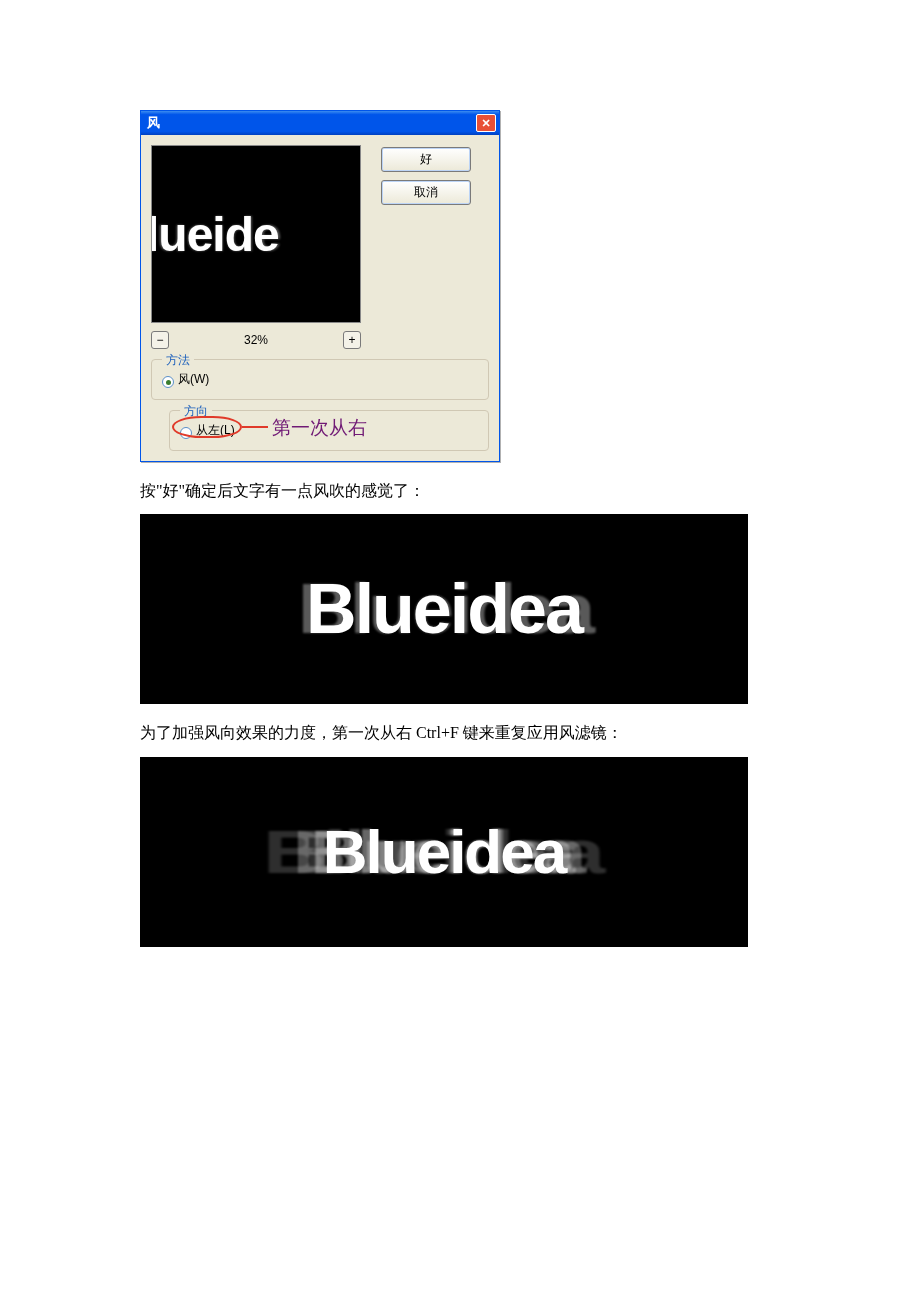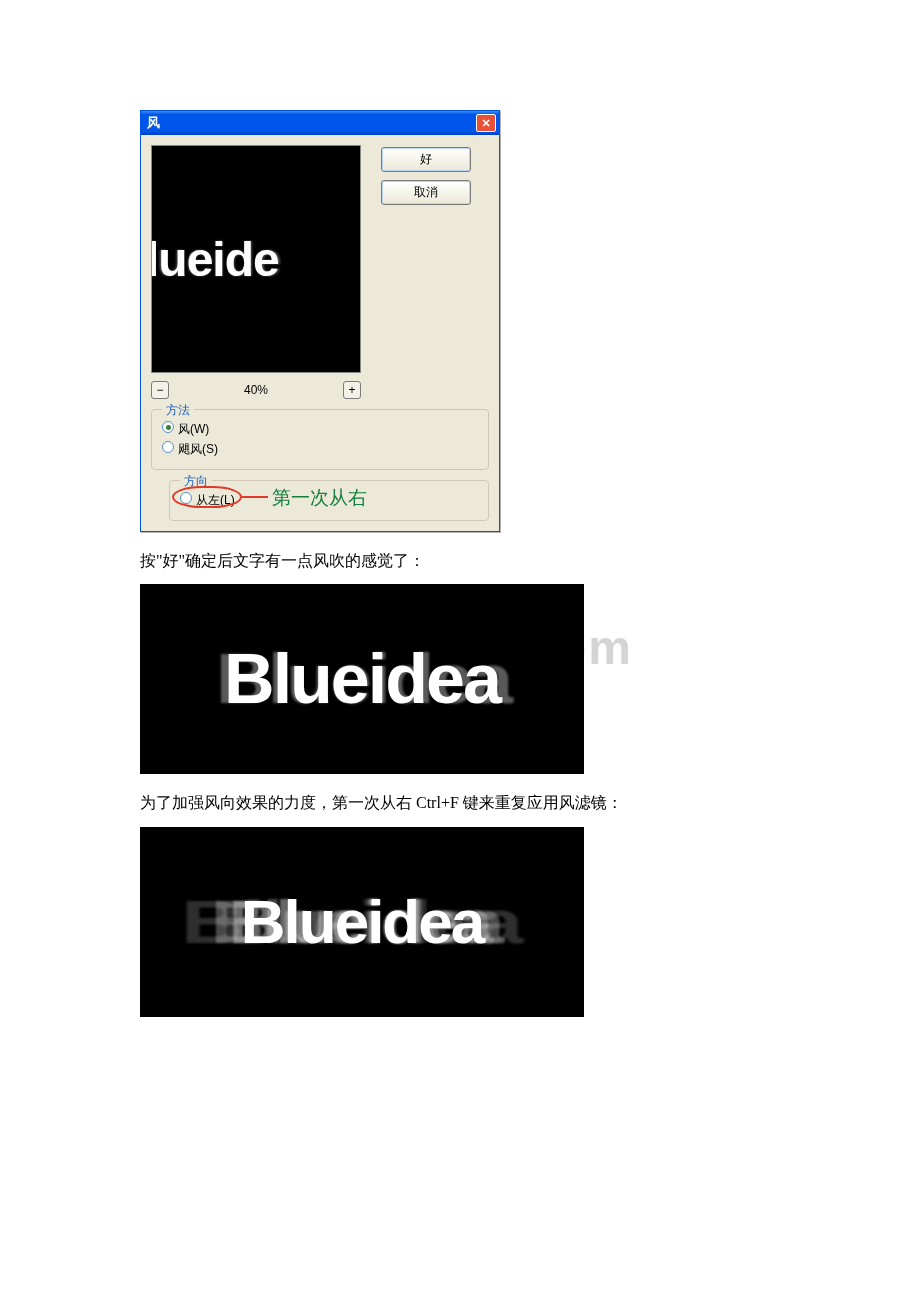--- a/index.html
+++ b/index.html
@@ -57,21 +57,21 @@
       cursor: pointer;
     }
     .dialog-body {
       padding: 10px;
       display: flex;
       gap: 10px;
     }
     .preview-col { flex: 0 0 220px; }
     .preview-box {
       width: 210px;
-      height: 228px;
+      height: 178px;
       background: #000;
       border: 1px solid #888;
       display: flex;
       align-items: center;
       justify-content: flex-start;
       overflow: hidden;
       position: relative;
     }
     .preview-text {
       color: #fff;
@@ -142,21 +142,21 @@
       top: -8px;
       left: 10px;
       background: #ece9d8;
       padding: 0 4px;
       color: #1b5fbc;
       font-size: 12px;
       text-align: center;
     }
     .radio-row {
       display: flex;
-      align-items: flex-start;
+      align-items: flex-end;
       gap: 4px;
       margin: 3px 0;
       font-size: 12px;
     }
     .radio-circle {
       width: 12px;
       height: 12px;
       border: 1px solid #5a8fc8;
       border-radius: 50%;
       display: flex;
@@ -174,42 +174,42 @@
     .annotation-circle {
       position: absolute;
       border: 2px solid #e03a2a;
       border-radius: 50% / 60%;
       width: 70px;
       height: 22px;
       pointer-events: none;
     }
     .annotation-text {
       position: absolute;
-      color: #15803d;
+      color: #701a75;
       font-size: 19px;
       font-family: "SimSun", serif;
       pointer-events: none;
     }
     .annotation-line {
       position: absolute;
       width: 26px;
       height: 2px;
       background: #e03a2a;
       pointer-events: none;
     }
     .article-text {
       margin: 18px 0 12px 0;
       font-size: 16px;
       font-family: "SimSun", serif;
       line-height: 1.4;
       position: relative;
       z-index: 1;
     }
     .result-img {
-      width: 444px;
+      width: 608px;
       height: 190px;
       background: #000;
       display: flex;
       align-items: center;
       justify-content: center;
       margin-bottom: 12px;
       overflow: hidden;
       position: relative;
     }
     .big-text {
@@ -252,41 +252,37 @@
   </div>
   <div class="dialog-body">
     <div class="preview-col">
       <div class="preview-box">
         <div class="preview-text">lueide</div>
       </div>
       <div class="zoom-row">
         <div class="zoom-btn">
           <span>−</span>
         </div>
-        <span class="zoom-label">40%</span>
+        <span class="zoom-label">32%</span>
         <div class="zoom-btn">
           <span>+</span>
         </div>
       </div>
     </div>
     <div class="button-col">
       <button class="win-btn">好</button>
       <button class="win-btn">取消</button>
     </div>
   </div>
 
   <div class="fieldset">
     <div class="fieldset-legend">方法</div>
     <div class="radio-row">
       <span class="radio-circle selected"></span>
       <span>风(W)</span>
-    </div>
-    <div class="radio-row">
-      <span class="radio-circle"></span>
-      <span>飓风(S)</span>
     </div>
   </div>
 
   <div class="fieldset" style="position:relative;margin-left:28px;">
     <div class="fieldset-legend">方向</div>
     <div class="radio-row">
       <span class="radio-circle"></span>
       <span>从左(L)</span>
     </div>
     <div class="annotation-circle" style="top:5px; left:2px;"></div>

